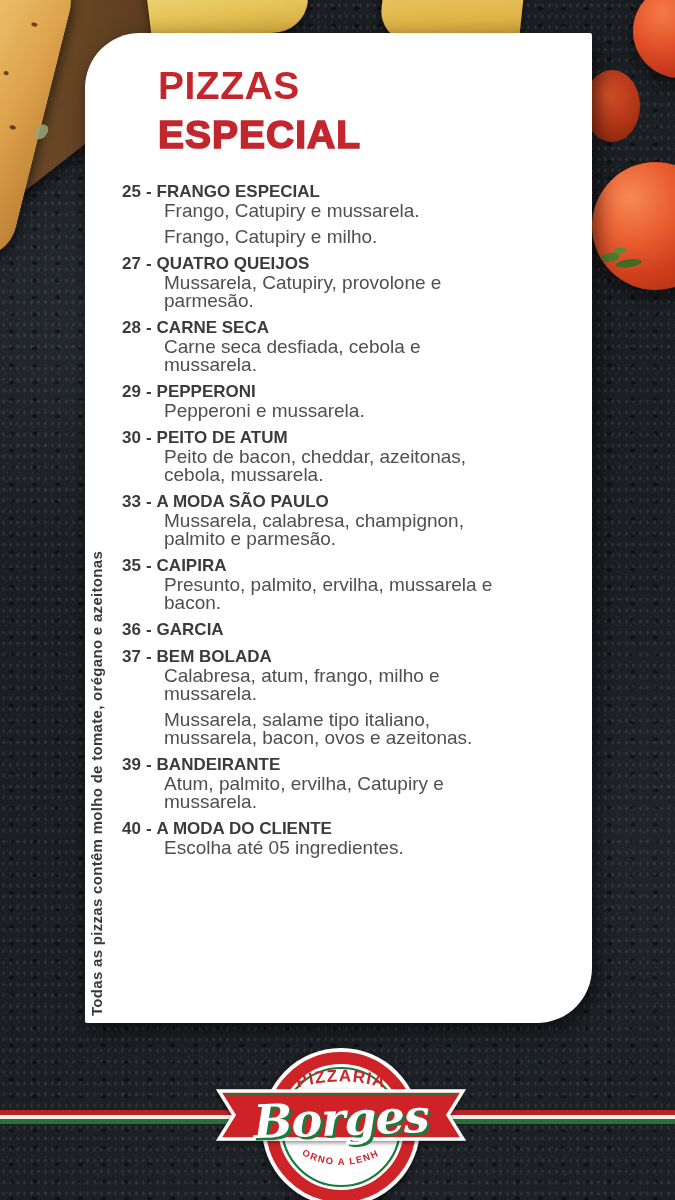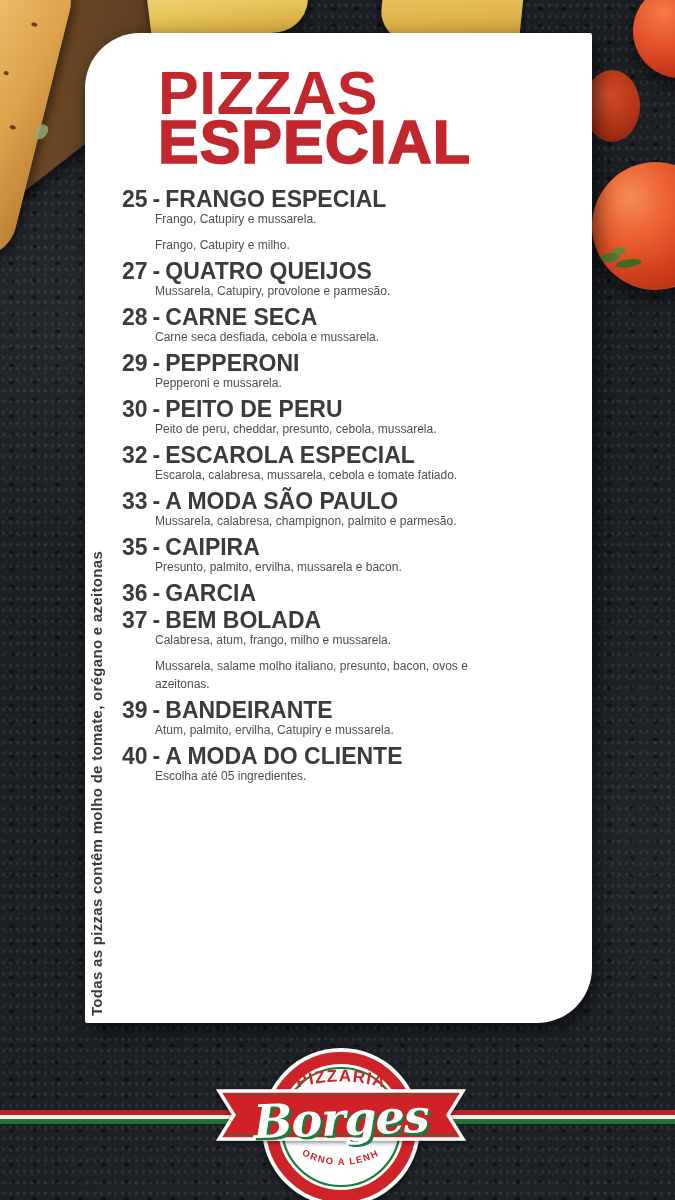--- a/index.html
+++ b/index.html
@@ -83,27 +83,27 @@
       radial-gradient(20px 6px at 60% 65%, #3f6b25 60%, transparent 70%),
       radial-gradient(10px 5px at 45% 25%, #5d8a38 60%, transparent 70%);
     transform:rotate(-8deg);
   }
   
   .card{
     position:absolute;z-index:3;left:85px;top:33px;width:507px;height:990px;
     background:#fff;border-radius:55px 2px 55px 2px;
     box-shadow:5px 7px 20px rgba(0,0,0,.55);
   }
-  .menu-title{margin:36px 0 0 73px;color:var(--accent-red,#c2272d);font-weight:bold;line-height:49px;font-size:61px;letter-spacing:.5px}
+  .menu-title{margin:28px 0 0 73px;color:var(--accent-red,#c2272d);font-weight:bold;line-height:49px;font-size:39px;letter-spacing:.5px}
   .menu-title .line2{-webkit-text-stroke:1.6px var(--accent-red,#c2272d);letter-spacing:1px}
   .menu-list{margin:23px 30px 0 37px}
   .menu-item{margin-bottom:8px}
-  .item-title{font-size:23px;line-height:19px;font-weight:bold;color:var(--text-dark,#3b3b3b);margin-bottom:1px}
+  .item-title{font-size:17px;line-height:19px;font-weight:bold;color:var(--text-dark,#3b3b3b);margin-bottom:1px}
   .item-title .sep{margin:0 5px}
-  .item-desc{margin-left:33px;max-width:345px;font-size:12px;line-height:18px;color:var(--text-gray,#4f4f4f)}
+  .item-desc{margin-left:42px;max-width:345px;font-size:19px;line-height:18px;color:var(--text-gray,#4f4f4f)}
   .side-note{
     position:absolute;z-index:4;left:88px;top:1016px;
     transform:rotate(-90deg);transform-origin:0 0;
     white-space:nowrap;font-size:15px;font-weight:bold;color:#3a3a3a;letter-spacing:.3px;
   }
   
   .stripes{position:absolute;z-index:2;left:0;top:1110px;width:675px}
   .stripe-red{height:5px;background:#b82126}
   .stripe-white{height:4px;background:#f2efe9}
   .stripe-green{height:5px;background:#27703c}
@@ -158,32 +158,26 @@
 
   <div class="menu-item">
     <div class="item-title">
       <span class="num">29</span><span class="sep">-</span><span class="nm">PEPPERONI</span>
     </div>
     <div class="item-desc">Pepperoni e mussarela.</div>
   </div>
 
   <div class="menu-item">
     <div class="item-title">
-      <span class="num">30</span><span class="sep">-</span><span class="nm">PEITO DE PERU</span>
-    </div>
-    <div class="item-desc">Peito de peru, cheddar, presunto, cebola, mussarela.</div>
-  </div>
-
-
-  <div class="menu-item">
-    <div class="item-title">
-      <span class="num">32</span><span class="sep">-</span><span class="nm">ESCAROLA ESPECIAL</span>
-    </div>
-    <div class="item-desc">Escarola, calabresa, mussarela, cebola e tomate fatiado.</div>
-  </div>
+      <span class="num">30</span><span class="sep">-</span><span class="nm">PEITO DE ATUM</span>
+    </div>
+    <div class="item-desc">Peito de bacon, cheddar, azeitonas, cebola, mussarela.</div>
+  </div>
+
+
 
   <div class="menu-item">
     <div class="item-title">
       <span class="num">33</span><span class="sep">-</span><span class="nm">A MODA SÃO PAULO</span>
     </div>
     <div class="item-desc">Mussarela, calabresa, champignon, palmito e parmesão.</div>
   </div>
 
 
   <div class="menu-item">
@@ -200,21 +194,21 @@
   </div>
 
   <div class="menu-item">
     <div class="item-title">
       <span class="num">37</span><span class="sep">-</span><span class="nm">BEM BOLADA</span>
     </div>
     <div class="item-desc">Calabresa, atum, frango, milho e mussarela.</div>
   </div>
 
   <div class="menu-item">
-    <div class="item-desc">Mussarela, salame molho italiano, presunto, bacon, ovos e azeitonas.</div>
+    <div class="item-desc">Mussarela, salame tipo italiano, mussarela, bacon, ovos e azeitonas.</div>
   </div>
 
   <div class="menu-item">
     <div class="item-title">
       <span class="num">39</span><span class="sep">-</span><span class="nm">BANDEIRANTE</span>
     </div>
     <div class="item-desc">Atum, palmito, ervilha, Catupiry e mussarela.</div>
   </div>
 
   <div class="menu-item">

